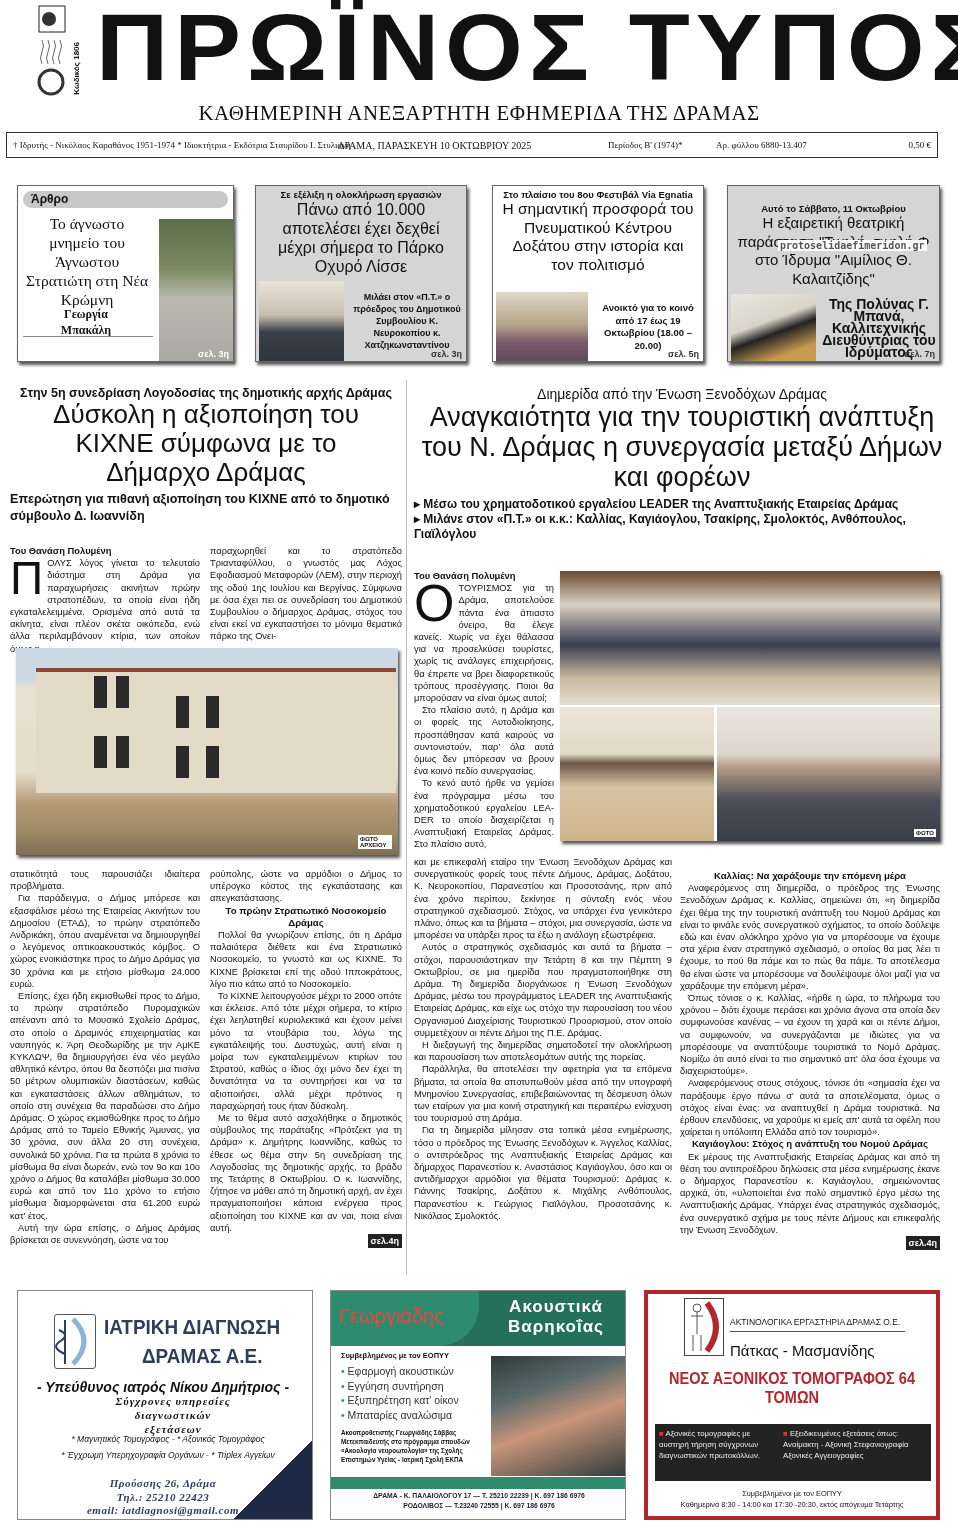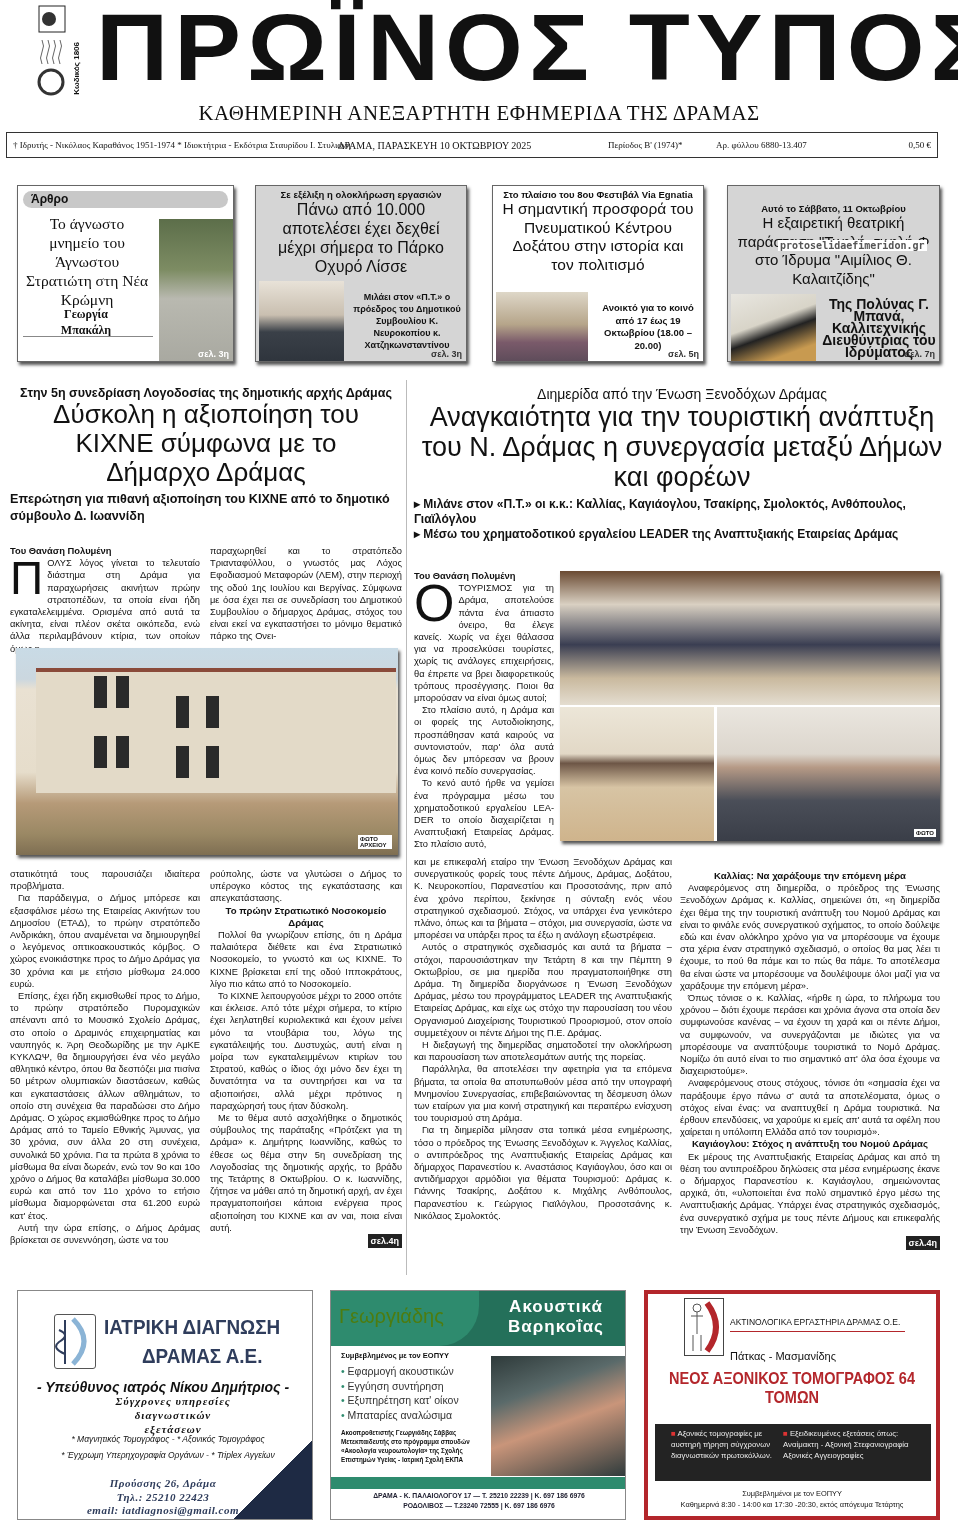--- a/index.html
+++ b/index.html
@@ -116,35 +116,35 @@
   <div class="abs" style="left:190px;top:98px;width:13px;height:32px;background:#2a2a2a"></div>
   <div class="abs" style="right:6px;bottom:6px;background:#fff;font-size:6px;font-weight:bold;padding:1px 2px;width:34px">ΦΩΤΟ ΑΡΧΕΙΟΥ</div>
 </div>
 <div class="abs col" style="left:10px;top:868px;width:190px">
   <p class="noind">στατικότητά τους παρουσιάζει ιδιαίτερα προβλήματα.</p>
   <p>Για παράδειγμα, ο Δήμος μπόρεσε και εξασφάλισε μέσω της Εταιρείας Ακινήτων του Δημοσίου (ΕΤΑΔ), το πρώην στρατόπεδο Ανδρικάκη, όπου αναμένεται να δημιουργηθεί ο λεγόμενος οπτικοακουστικός κόμβος. Ο χώρος ενοικιάστηκε προς το Δήμο Δράμας για 30 χρόνια και με ετήσιο μίσθωμα 24.000 ευρώ.</p>
   <p>Επίσης, έχει ήδη εκμισθωθεί προς το Δήμο, το πρώην στρατόπεδο Πυρομαχικών απέναντι από το Μουσικό Σχολείο Δράμας, στο οποίο ο Δραμινός επιχειρηματίας και ναυπηγός κ. Άρη Θεοδωρίδης με την ΑμΚΕ ΚΥΚΛΩΨ, θα δημιουργήσει ένα νέο μεγάλο αθλητικό κέντρο, όπου θα δεσπόζει μια πισίνα 50 μέτρων ολυμπιακών διαστάσεων, καθώς και εγκαταστάσεις άλλων αθλημάτων, το οποίο στη συνέχεια θα παραδώσει στο Δήμο Δράμας. Ο χώρος εκμισθώθηκε προς το Δήμο Δράμας από το Ταμείο Εθνικής Άμυνας, για 30 χρόνια, συν άλλα 20 στη συνέχεια, συνολικά 50 χρόνια. Για τα πρώτα 8 χρόνια το μίσθωμα θα είναι δωρεάν, ενώ τον 9ο και 10ο χρόνο ο Δήμος θα καταλάβει μίσθωμα 30.000 ευρώ και από τον 11ο χρόνο το ετήσιο μίσθωμα διαμορφώνεται στα 61.200 ευρώ κατ' έτος.</p>
   <p>Αυτή την ώρα επίσης, ο Δήμος Δράμας βρίσκεται σε συνεννόηση, ώστε να του</p>
 </div>
 <div class="abs col" style="left:210px;top:868px;width:192px">
-  <p class="noind">ρούπολης, ώστε να γλυτώσει ο Δήμος το υπέρογκο κόστος της εγκατάστασης και απεγκατάστασης.</p>
+  <p class="noind">ρούπολης, ώστε να αρμόδιοι ο Δήμος το υπέρογκο κόστος της εγκατάστασης και απεγκατάστασης.</p>
   <h4>Το πρώην Στρατιωτικό Νοσοκομείο Δράμας</h4>
   <p>Πολλοί θα γνωρίζουν επίσης, ότι η Δράμα παλαιότερα διέθετε και ένα Στρατιωτικό Νοσοκομείο, το γνωστό και ως ΚΙΧΝΕ. Το ΚΙΧΝΕ βρίσκεται επί της οδού Ιπποκράτους, λίγο πιο κάτω από το Νοσοκομείο.</p>
   <p>Το ΚΙΧΝΕ λειτουργούσε μέχρι το 2000 οπότε και έκλεισε. Από τότε μέχρι σήμερα, το κτίριο έχει λεηλατηθεί κυριολεκτικά και έχουν μείνει μόνο τα ντουβάρια του, λόγω της εγκατάλειψής του. Δυστυχώς, αυτή είναι η μοίρα των εγκαταλειμμένων κτιρίων του Στρατού, καθώς ο ίδιος όχι μόνο δεν έχει τη δυνατότητα να τα συντηρήσει και να τα αξιοποιήσει, αλλά μέχρι πρότινος η παραχώρησή τους ήταν δύσκολη.</p>
   <p>Με το θέμα αυτό ασχολήθηκε ο δημοτικός σύμβουλος της παράταξης «Πρότζεκτ για τη Δράμα» κ. Δημήτρης Ιωαννίδης, καθώς το έθεσε ως θέμα στην 5η συνεδρίαση της Λογοδοσίας της δημοτικής αρχής, το βράδυ της Τετάρτης 8 Οκτωβρίου. Ο κ. Ιωαννίδης, ζήτησε να μάθει από τη δημοτική αρχή, αν έχει πραγματοποιήσει κάποια ενέργεια προς αξιοποίηση του ΚΙΧΝΕ και αν ναι, ποια είναι αυτή.</p>
   <span class="sel">σελ.4η</span>
 </div>
 <div class="abs" style="left:406px;top:380px;width:1px;height:895px;background:#bbb"></div>
 
 <div class="abs" style="left:414px;top:386px;width:536px">
   <div class="kicker" style="font-weight:normal;font-size:14px">Διημερίδα από την Ένωση Ξενοδόχων Δράμας</div>
   <div class="headline" style="font-size:27px;padding:0 6px">Αναγκαιότητα για την τουριστική ανάπτυξη του Ν. Δράμας η συνεργασία μεταξύ Δήμων και φορέων</div>
   <div class="deck" style="margin-top:4px;font-size:12px;line-height:15px">
+    <div><span>▸ </span><span>Μέσω του χρηματοδοτικού εργαλείου LEADER της Αναπτυξιακής Εταιρείας Δράμας</span></div>
     <div><span>▸ </span><span>Μιλάνε στον «Π.Τ.» οι κ.κ.: Καλλίας, Καγιάογλου, Τσακίρης, Σμολοκτός, Ανθόπουλος, Γιαϊλόγλου</span></div>
-    <div><span>▸ </span><span>Μέσω του χρηματοδοτικού εργαλείου LEADER της Αναπτυξιακής Εταιρείας Δράμας</span></div>
   </div>
 </div>
 <div class="abs col" style="left:414px;top:570px;width:140px">
   <div class="byline">Του Θανάση Πολυμένη</div>
   <span class="drop" style="font-size:52px">Ο</span>
   <p class="noind" style="display:inline">ΤΟΥΡΙΣΜΟΣ για τη Δράμα, αποτελούσε πάντα ένα άπιαστο όνειρο, θα έλεγε κανείς. Χωρίς να έχει θάλασσα για να προσελκύσει τουρίστες, χωρίς τις ανάλογες επιχειρήσεις, θα έπρεπε να βρει διαφορετικούς τρόπους προσέγγισης. Ποιοι θα μπορούσαν να είναι όμως αυτοί;</p>
   <p>Στο πλαίσιο αυτό, η Δράμα και οι φορείς της Αυτοδιοίκησης, προσπάθησαν κατά καιρούς να συντονιστούν, παρ' όλα αυτά όμως δεν μπόρεσαν να βρουν ένα κοινό πεδίο συνεργασίας.</p>
   <p>Το κενό αυτό ήρθε να γεμίσει ένα πρόγραμμα μέσω του χρηματοδοτικού εργαλείου LEA-DER το οποίο διαχειρίζεται η Αναπτυξιακή Εταιρείας Δράμας. Στο πλαίσιο αυτό,</p>
 </div>
 <div class="photo" style="left:560px;top:571px;width:380px;height:270px;box-shadow:2px 3px 3px #555;background:#fff">
@@ -188,21 +188,21 @@
   <div class="abs" style="left:0;top:186px;width:290px;text-align:center;font-family:'Liberation Serif',serif;font-style:italic;font-weight:bold;font-size:11px;line-height:13.5px;letter-spacing:0.5px;color:#2f3d5c">
     <div>Προύσσης 26, Δράμα</div>
     <div>Τηλ.: 25210 22423</div>
     <div>email: iatdiagnosi@gmail.com</div>
   </div>
 </div>
 
 <div class="abs ad" style="left:330px;width:296px;background:#fff">
   <div class="abs" style="left:0;top:0;width:296px;height:55px;background:#24705a"></div>
   <div class="abs" style="left:0;top:0;width:148px;height:55px;background:#2e8b6e;border-radius:0 0 40px 0"></div>
-  <div class="abs" style="left:8px;top:14px;font-size:20px;color:#4d7c0f">Γεωργιάδης</div>
+  <div class="abs" style="left:8px;top:14px;font-size:20px;color:#ef4444">Γεωργιάδης</div>
   <div class="abs" style="left:165px;top:6px;width:120px;text-align:center;font-size:17px;line-height:20px;color:#fff;font-weight:bold;letter-spacing:1px">Ακουστικά Βαρηκοΐας</div>
   <div class="abs" style="left:160px;top:65px;width:135px;height:120px;background:linear-gradient(160deg,#2e3a3a 0%,#5a6a6a 30%,#c9957a 55%,#2f3b3c 100%)"></div>
   <div class="abs" style="left:10px;top:60px;font-size:7.5px;font-weight:bold">Συμβεβλημένος με τον ΕΟΠΥΥ</div>
   <div class="abs" style="left:10px;top:73px;font-size:10.5px;line-height:14.5px;color:#333">
     <div><span style="color:#2e8b6e">• </span><span>Εφαρμογή ακουστικών</span></div>
     <div><span style="color:#2e8b6e">• </span><span>Εγγύηση συντήρηση</span></div>
     <div><span style="color:#2e8b6e">• </span><span>Εξυπηρέτηση κατ' οίκον</span></div>
     <div><span style="color:#2e8b6e">• </span><span>Μπαταρίες αναλώσιμα</span></div>
   </div>
   <div class="abs" style="left:10px;top:137px;width:150px;font-size:6.3px;line-height:9px;font-weight:bold">Ακοοπροθετιστής Γεωργιάδης Σάββας Μετεκπαιδευτής στο πρόγραμμα σπουδών «Ακοολογία νευροωτολογία» της Σχολής Επιστημών Υγείας - Ιατρική Σχολή ΕΚΠΑ</div>
@@ -216,23 +216,23 @@
 <div class="abs ad" style="left:644px;width:296px;background:#fff;border:4px solid #b3262b">
   <div class="abs" style="left:36px;top:4px;width:40px;height:58px;border:1px solid #444">
     <svg width="38" height="56" viewBox="0 0 38 56">
         <circle cx="12" cy="9" r="4" fill="none" stroke="#555"></circle>
         <path d="M12 13 v22 M6 17 h12 M8 36 v16 M16 36 v16" stroke="#555" fill="none"></path>
         <path d="M22 4 q18 24 0 48" stroke="#b3262b" stroke-width="6" fill="none"></path>
       </svg>
   </div>
   <div class="abs" style="left:82px;top:23px;font-size:8.5px">ΑΚΤΙΝΟΛΟΓΙΚΑ ΕΡΓΑΣΤΗΡΙΑ ΔΡΑΜΑΣ Ο.Ε.</div>
   <div class="abs" style="left:82px;top:37px;width:175px;border-top:1.5px solid #b3262b"></div>
-  <div class="abs" style="left:82px;top:56px;font-size:11px">Πάτκας - Μασμανίδης</div>
+  <div class="abs" style="left:82px;top:48px;font-size:15px">Πάτκας - Μασμανίδης</div>
   <div class="abs" style="left:0;top:75px;width:288px;text-align:center;font-size:16.5px;font-weight:bold;color:#b3262b;transform:scaleX(0.88)">ΝΕΟΣ ΑΞΟΝΙΚΟΣ ΤΟΜΟΓΡΑΦΟΣ 64 ΤΟΜΩΝ</div>
   <div class="abs" style="left:7px;top:130px;width:276px;height:57px;background:#232323;color:#eee;font-size:7.8px;line-height:11px">
-    <div class="abs" style="left:16px;top:4px;width:105px"><span style="color:#d33">■ </span><span>Αξονικές τομογραφίες με αυστηρή τήρηση σύγχρονων διαγνωστικών πρωτοκόλλων.</span></div>
+    <div class="abs" style="left:4px;top:4px;width:105px"><span style="color:#d33">■ </span><span>Αξονικές τομογραφίες με αυστηρή τήρηση σύγχρονων διαγνωστικών πρωτοκόλλων.</span></div>
     <div class="abs" style="left:128px;top:4px;width:145px"><span style="color:#d33">■ </span><span>Εξειδικευμένες εξετάσεις όπως: Αναίμακτη - Αξονική Στεφανιογραφία Αξονικές Αγγειογραφίες</span></div>
   </div>
   <div class="abs" style="left:0;top:194px;width:288px;text-align:center;font-size:7.4px;line-height:11px">
     <div>Συμβεβλημένοι με τον ΕΟΠΥΥ</div>
       <div>Καθημερινά 8:30 - 14:00 και 17:30 -20:30, εκτός απόγευμα Τετάρτης</div>
   </div>
 </div>
 
 </body></html>

